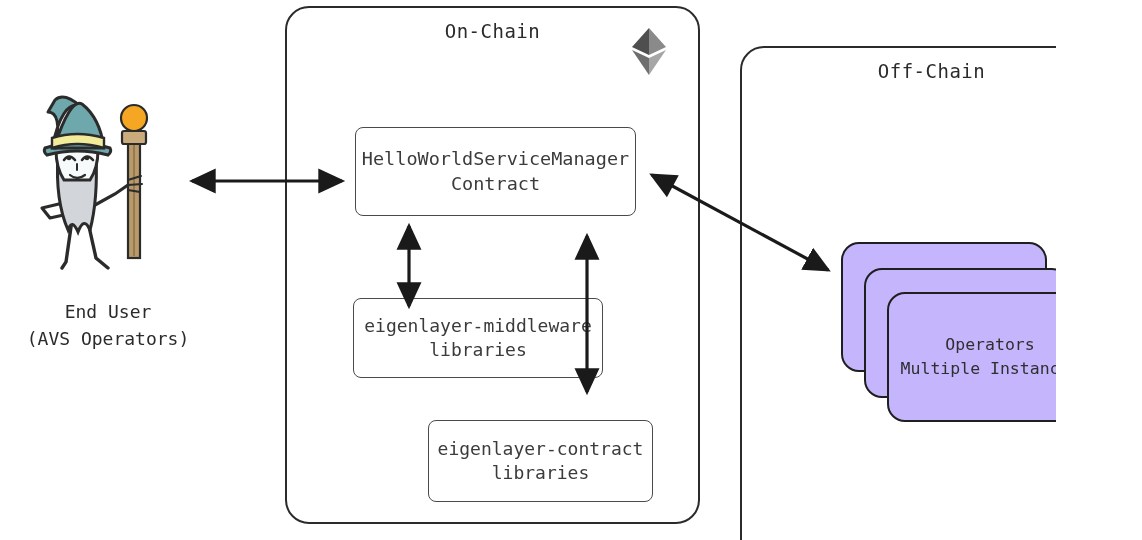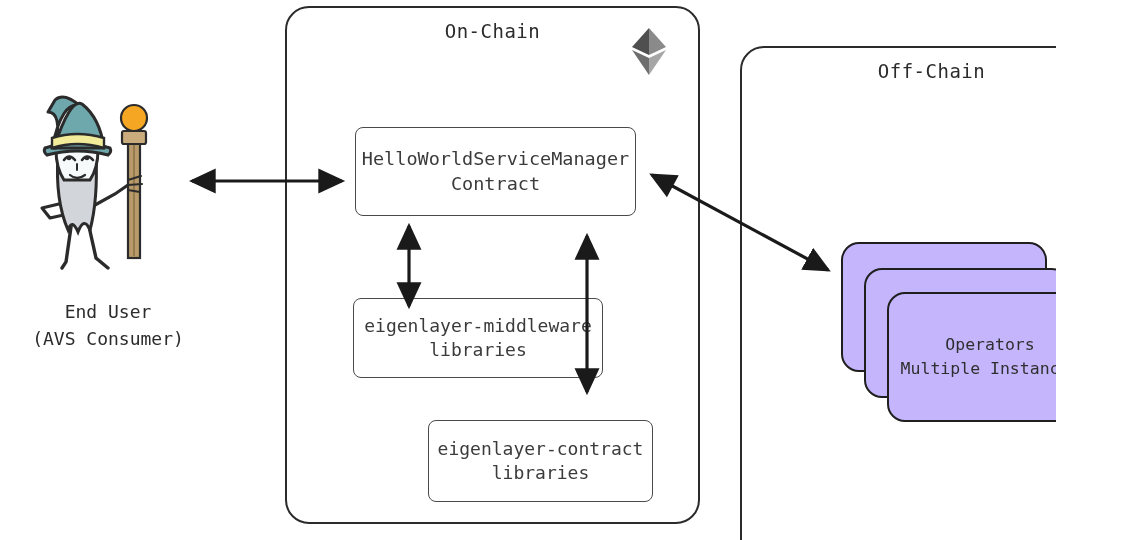--- a/index.html
+++ b/index.html
@@ -161,21 +161,21 @@
 
   <div class="node" id="node-contract-libs">eigenlayer-contract
 libraries</div>
 
   <div class="stack-card" id="stack-card-back"></div>
   <div class="stack-card" id="stack-card-mid"></div>
   <div class="stack-card" id="stack-card-front">Operators
 Multiple Instances</div>
 
   <div id="end-user-label">End User
-(AVS Consumer)</div>
+(AVS Operators)</div>
 
   <svg class="overlay" id="wizard-layer" viewBox="0 0 1142 540" xmlns="http://www.w3.org/2000/svg">
     <g>
 
       <g>
         <rect x="128" y="140" width="12" height="118" fill="#b99a6b" stroke="#2b2b2b" stroke-width="2.2"></rect>
         <line x1="134" y1="142" x2="134" y2="256" stroke="#8d7346" stroke-width="1.6"></line>
         <rect x="122" y="131" width="24" height="13" rx="2" fill="#c9ab7c" stroke="#2b2b2b" stroke-width="2.2"></rect>
         <circle cx="134" cy="118" r="13" fill="#f5a623" stroke="#2b2b2b" stroke-width="2.2"></circle>
       </g>

